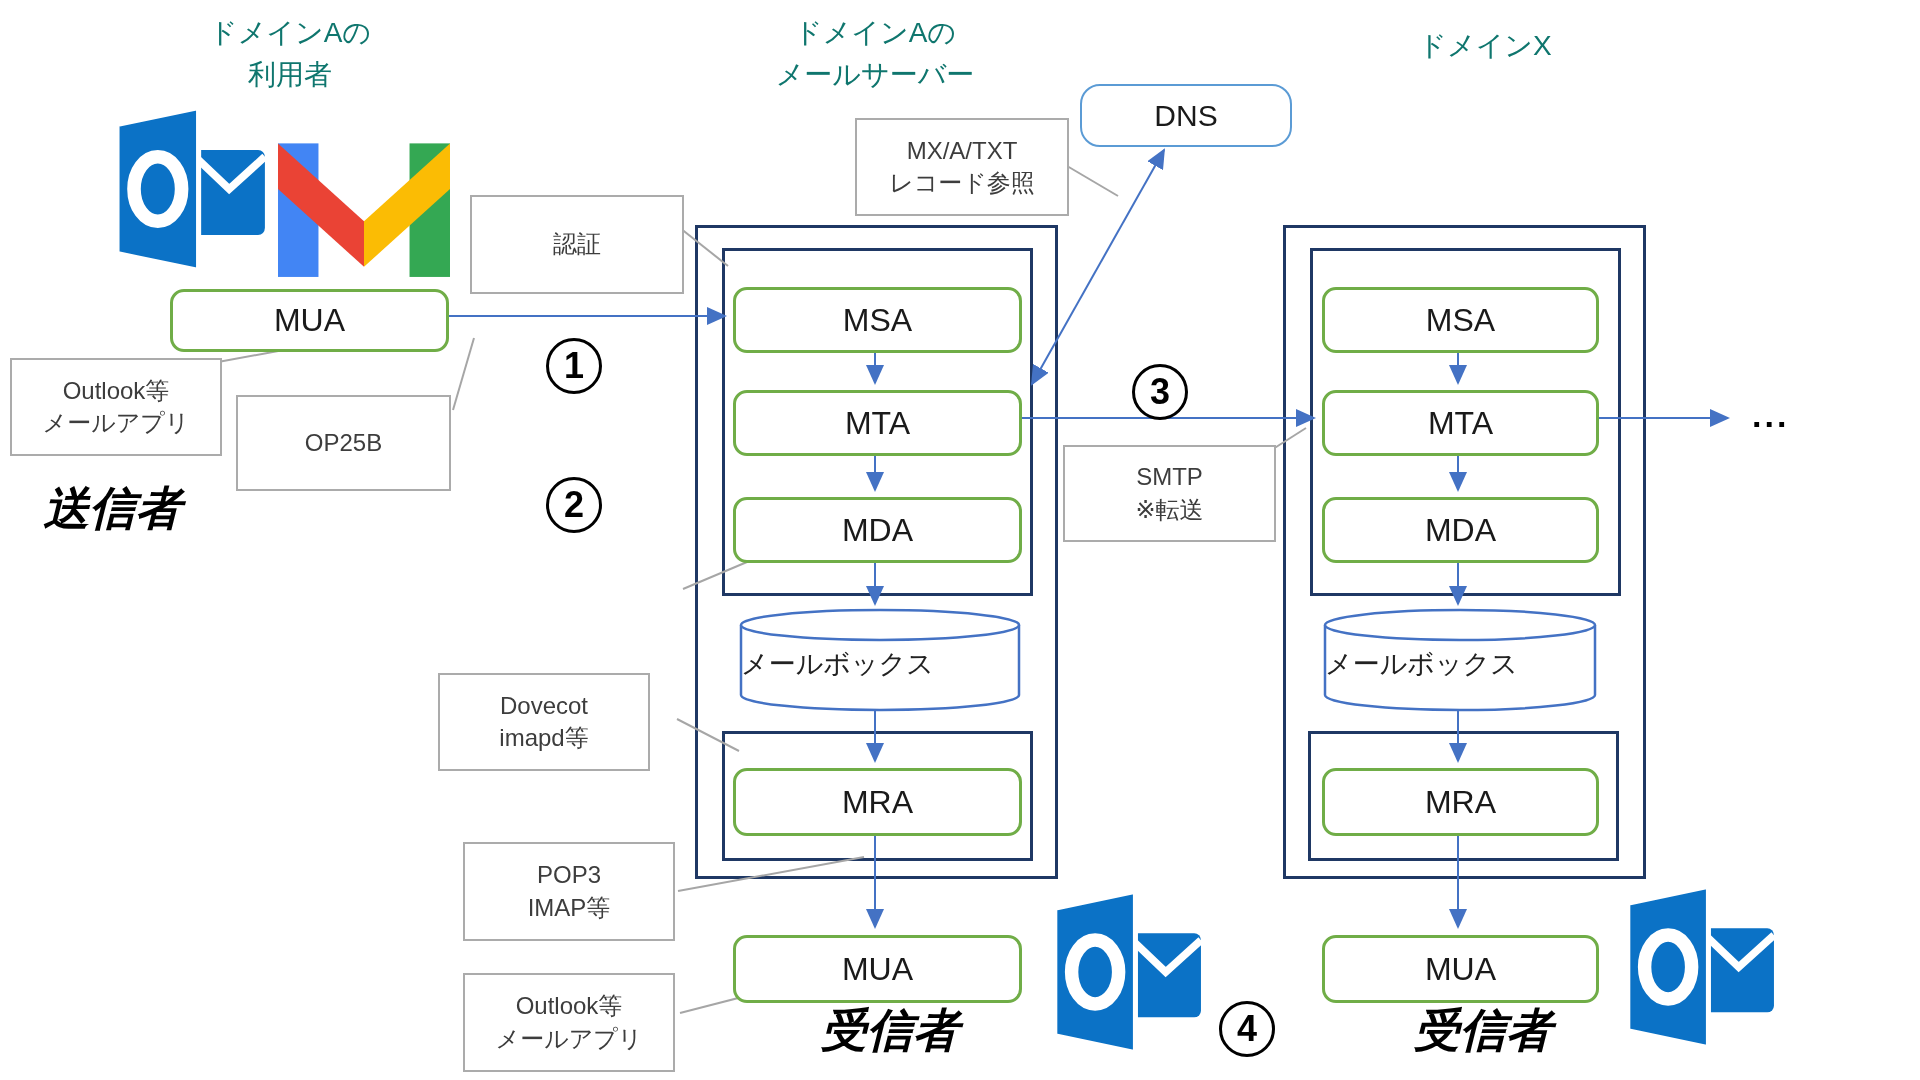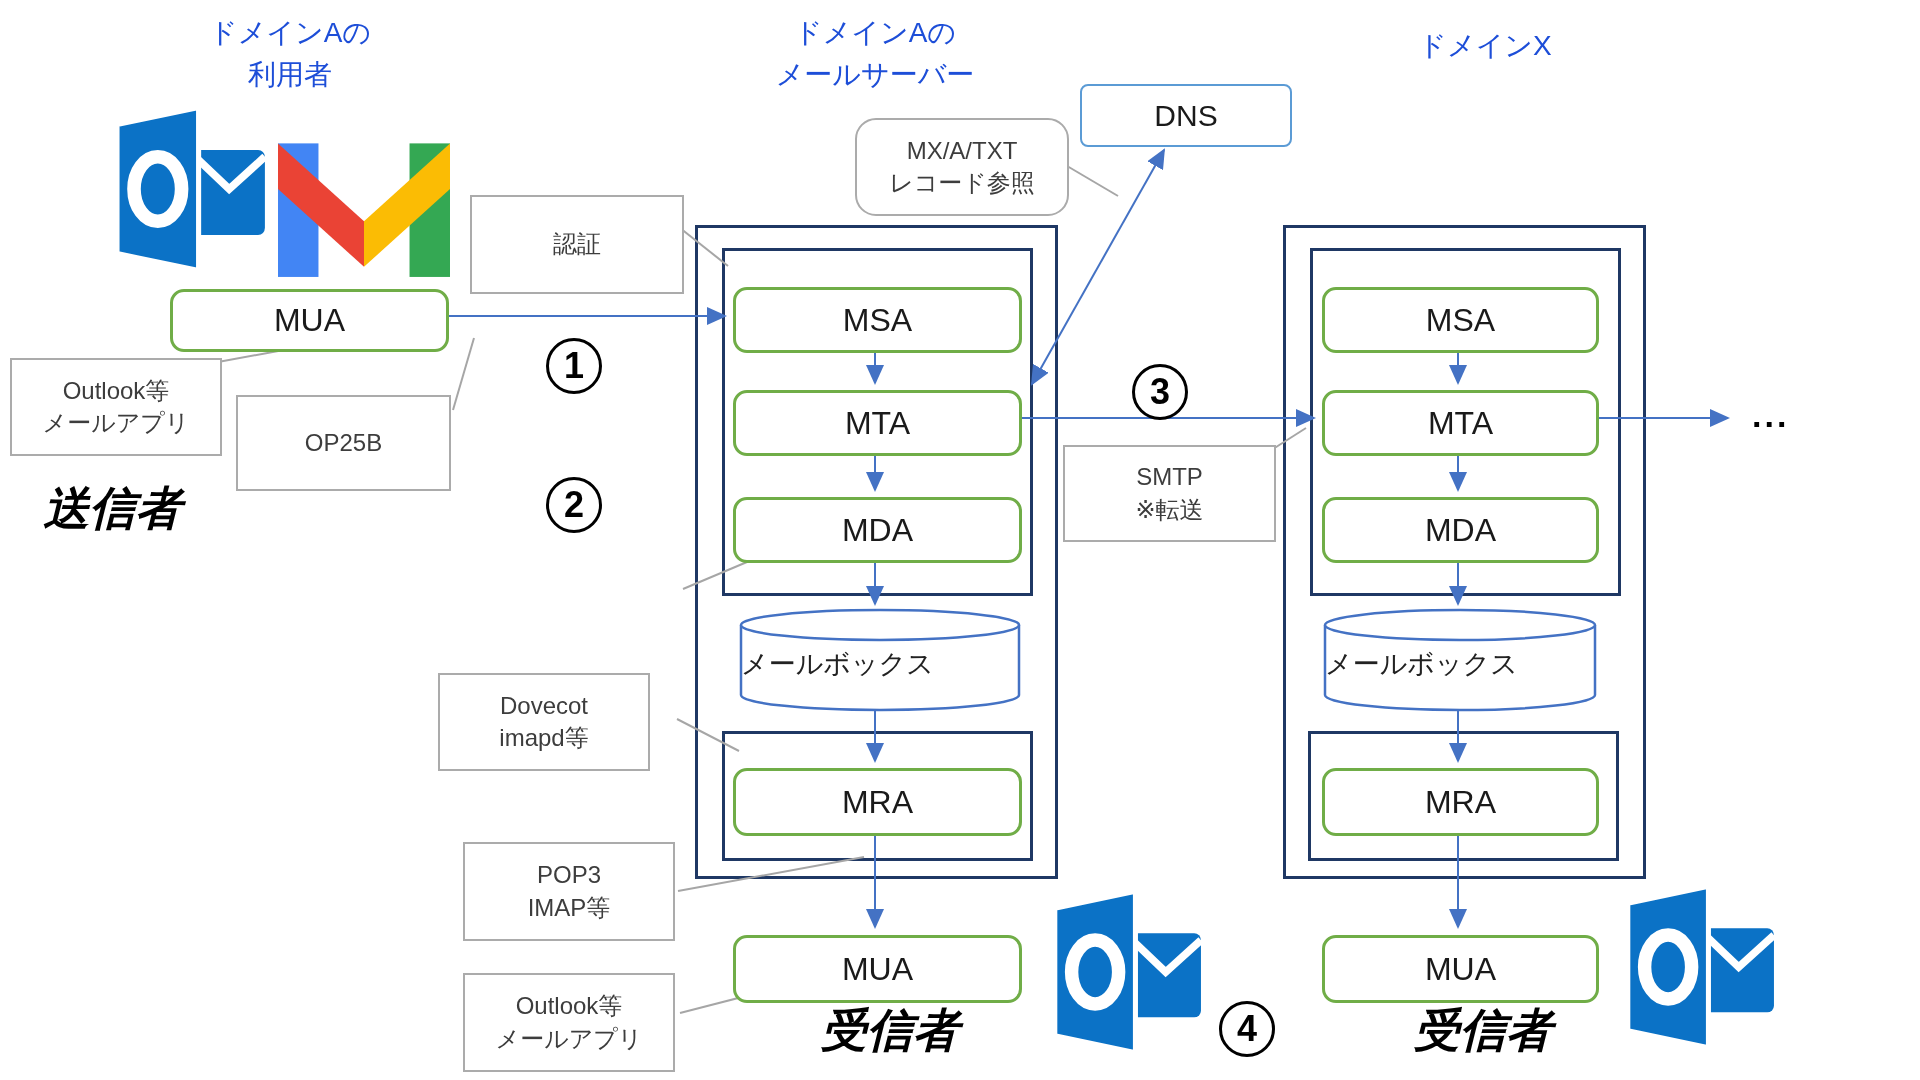--- a/index.html
+++ b/index.html
@@ -8,23 +8,23 @@
   
   .frame{position:absolute;border:3px solid #1F3864;z-index:1;background:transparent;}
   
   .gbox{position:absolute;border:3px solid #70AD47;border-radius:14px;background:#fff;
         display:flex;align-items:center;justify-content:center;font-size:32px;color:#1a1a1a;z-index:3;}
   
   .cbox{position:absolute;border:2px solid #ABABAB;background:#fff;display:flex;align-items:center;
         justify-content:center;text-align:center;font-size:24px;color:#3d3d3d;
         white-space:pre-line;line-height:1.35;z-index:3;}
   
-  .dnsbox{position:absolute;border:2px solid #5B9BD5;border-radius:8px;background:#fff;
+  .dnsbox{position:absolute;border:2px solid #5B9BD5;border-radius:20px;background:#fff;
         display:flex;align-items:center;justify-content:center;font-size:30px;color:#1a1a1a;z-index:3;}
-  .hdr{position:absolute;text-align:center;font-size:28px;line-height:1.5;color:#1d4ed8;
+  .hdr{position:absolute;text-align:center;font-size:28px;line-height:1.5;color:#0f766e;
         white-space:pre-line;z-index:3;}
   .big{position:absolute;font-size:46px;font-weight:bold;color:#000;text-align:center;z-index:3;font-style:italic;}
   .step{position:absolute;width:50px;height:50px;border:3px solid #000;border-radius:50%;
         display:flex;align-items:center;justify-content:center;font-size:36px;font-weight:bold;
         color:#000;background:#fff0;z-index:3;}
   .mblabel{position:absolute;text-align:left;font-size:27px;color:#222;z-index:3;}
   .dots{position:absolute;font-size:34px;font-weight:bold;letter-spacing:3px;color:#000;z-index:3;}
   .icon{position:absolute;z-index:3;}
   svg.overlay{position:absolute;left:0;top:0;z-index:2;}
 </style>
@@ -120,21 +120,21 @@
   <div class="cbox" style="left:236px;top:395px;width:211px;height:92px;">OP25B</div>
   <div class="big" style="left:15px;top:478px;width:195px;">送信者</div>
 
   <div class="cbox" style="left:470px;top:195px;width:210px;height:95px;">認証</div>
   <div class="cbox" style="left:438px;top:673px;width:208px;height:94px;">Dovecot
 imapd等</div>
   <div class="cbox" style="left:463px;top:842px;width:208px;height:95px;">POP3
 IMAP等</div>
   <div class="cbox" style="left:463px;top:973px;width:208px;height:95px;">Outlook等
 メールアプリ</div>
-  <div class="cbox" style="left:855px;top:118px;width:210px;height:94px;border-radius:21px;">MX/A/TXT
+  <div class="cbox" style="left:855px;top:118px;width:210px;height:94px;">MX/A/TXT
 レコード参照</div>
   <div class="cbox" style="left:1063px;top:445px;width:209px;height:93px;">SMTP
 ※転送</div>
 
   <div class="dnsbox" style="left:1080px;top:84px;width:208px;height:59px;">
     <span>DNS</span>
   </div>
 
   <div class="step" style="left:546px;top:338px;">
       <span>1</span>

